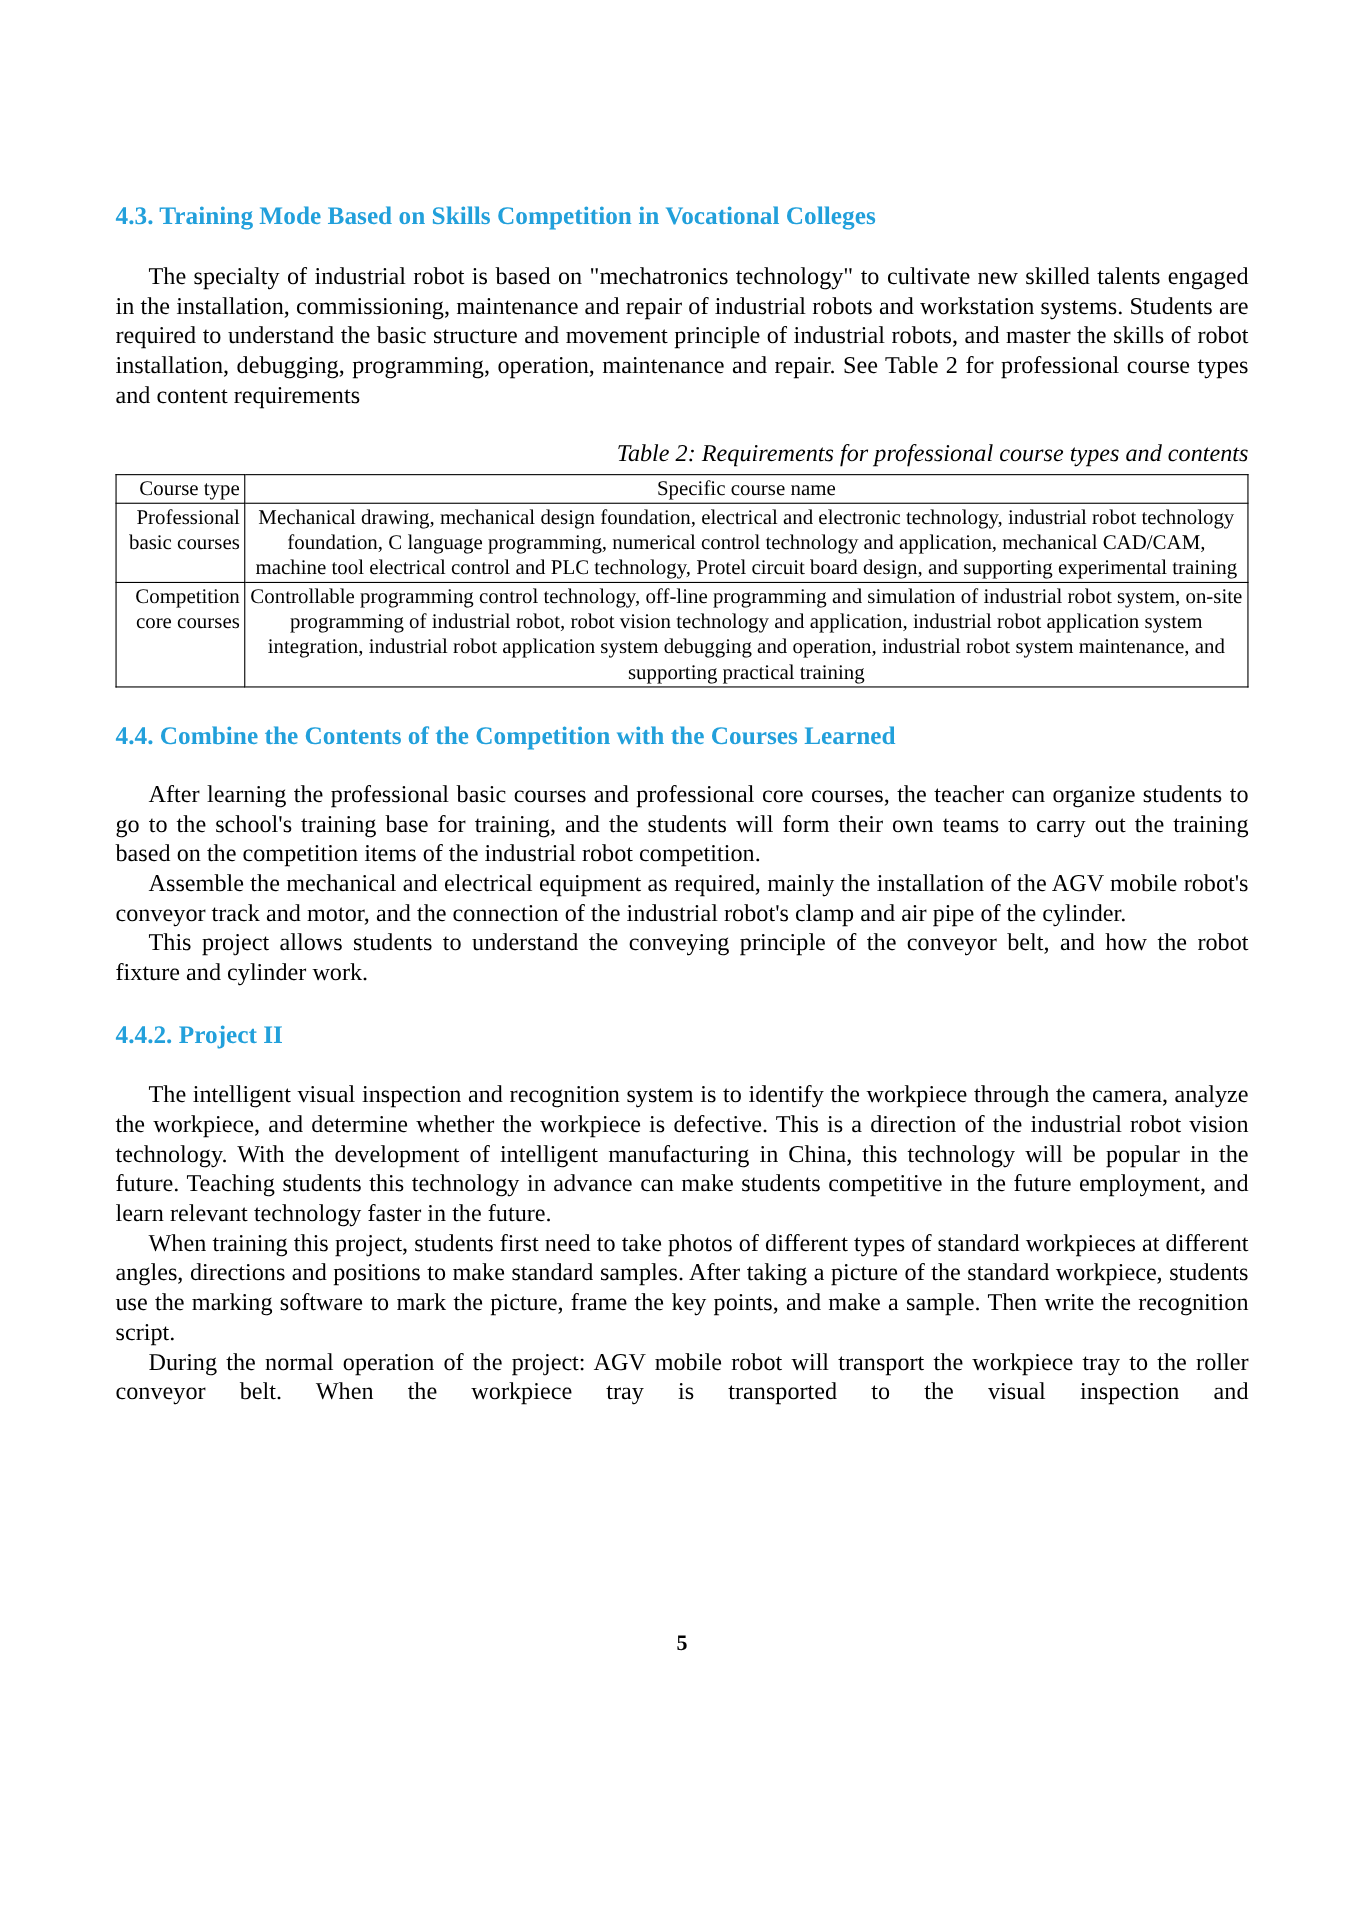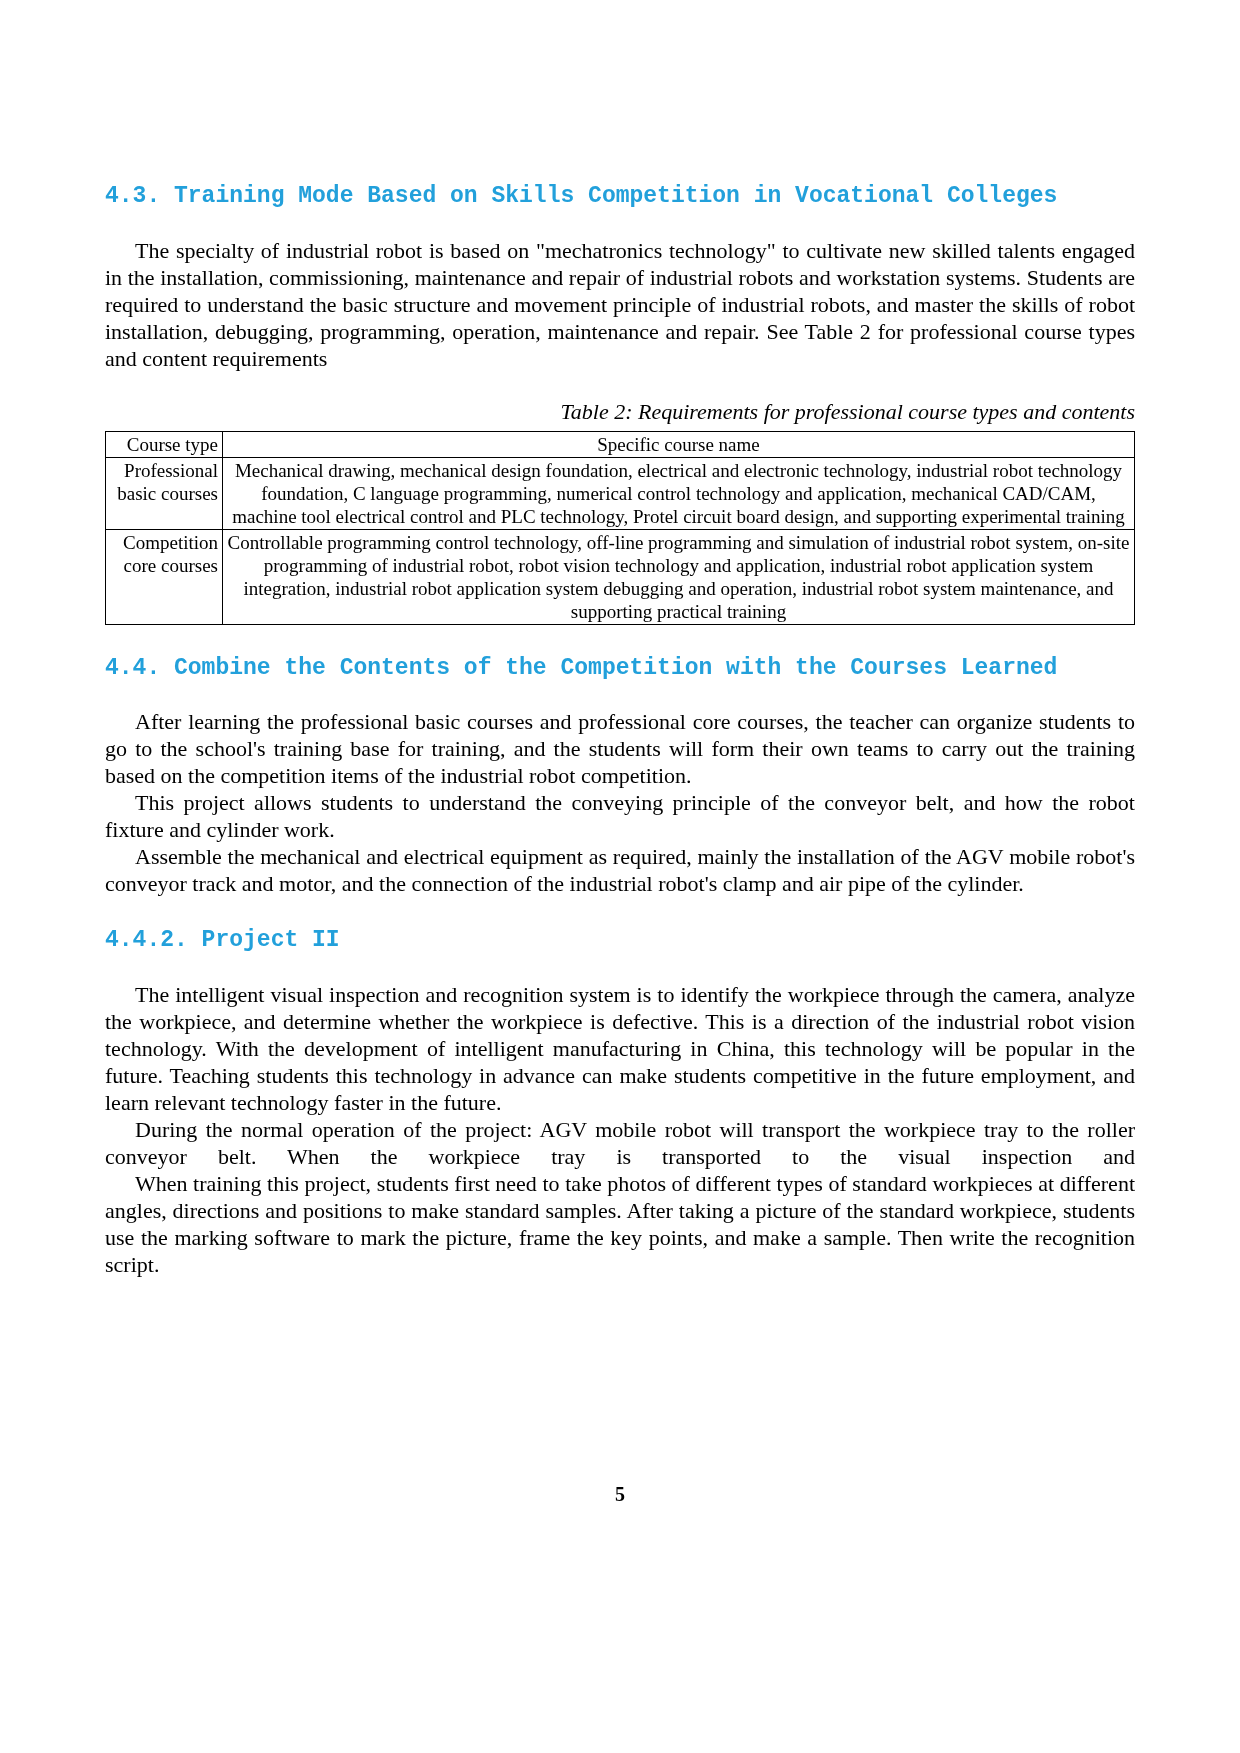--- a/index.html
+++ b/index.html
@@ -15,21 +15,21 @@
     position: relative;
     width: 1240px;
     height: 1753px;
     background: #ffffff;
     font-family: "Liberation Serif", serif;
     font-size: 22px;
     color: #000000;
     padding: 183px 105px 0 105px;
   }
   .heading {
-    font-family: Liberation Mono, monospace;
+    font-family: Liberation Serif, serif;
     font-weight: bold;
     color: var(--heading-color);
     font-size: 23px;
     margin: 30px 0 26px 0;
     line-height: 1.2;
   }
   .heading.first {
     margin-top: 0;
   }
   p.body {
@@ -112,24 +112,24 @@
         <td class="col-name">Controllable programming control technology, off-line programming and simulation of industrial robot system, on-site programming of industrial robot, robot vision technology and application, industrial robot application system integration, industrial robot application system debugging and operation, industrial robot system maintenance, and supporting practical training</td>
       </tr>
     </tbody>
   </table>
 
   <h2 class="heading">4.4. Combine the Contents of the Competition with the Courses Learned</h2>
 
   <p class="body indent">After learning the professional basic courses and professional core courses, the teacher can organize students to go to the school's training base for training, and the students will form their own teams to carry out the training based on the competition items of the industrial robot competition.</p>
 
 
+  <p class="body indent">Assemble the mechanical and electrical equipment as required, mainly the installation of the AGV mobile robot's conveyor track and motor, and the connection of the industrial robot's clamp and air pipe of the cylinder.</p>
   <p class="body indent">This project allows students to understand the conveying principle of the conveyor belt, and how the robot fixture and cylinder work.</p>
-  <p class="body indent">Assemble the mechanical and electrical equipment as required, mainly the installation of the AGV mobile robot's conveyor track and motor, and the connection of the industrial robot's clamp and air pipe of the cylinder.</p>
 
   <h3 class="heading">4.4.2. Project II</h3>
 
   <p class="body indent">The intelligent visual inspection and recognition system is to identify the workpiece through the camera, analyze the workpiece, and determine whether the workpiece is defective. This is a direction of the industrial robot vision technology. With the development of intelligent manufacturing in China, this technology will be popular in the future. Teaching students this technology in advance can make students competitive in the future employment, and learn relevant technology faster in the future.</p>
+  <p class="body indent">When training this project, students first need to take photos of different types of standard workpieces at different angles, directions and positions to make standard samples. After taking a picture of the standard workpiece, students use the marking software to mark the picture, frame the key points, and make a sample. Then write the recognition script.</p>
   <p class="body indent justify-last">During the normal operation of the project: AGV mobile robot will transport the workpiece tray to the roller conveyor belt. When the workpiece tray is transported to the visual inspection and</p>
-  <p class="body indent">When training this project, students first need to take photos of different types of standard workpieces at different angles, directions and positions to make standard samples. After taking a picture of the standard workpiece, students use the marking software to mark the picture, frame the key points, and make a sample. Then write the recognition script.</p>
 
   <div class="page-number">5</div>
 
 </div>
 
 </body></html>

